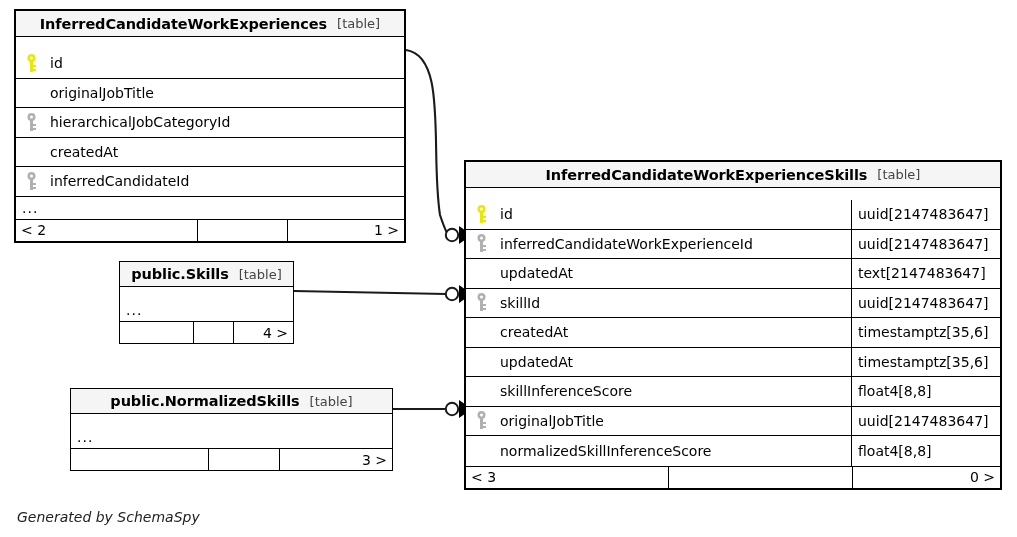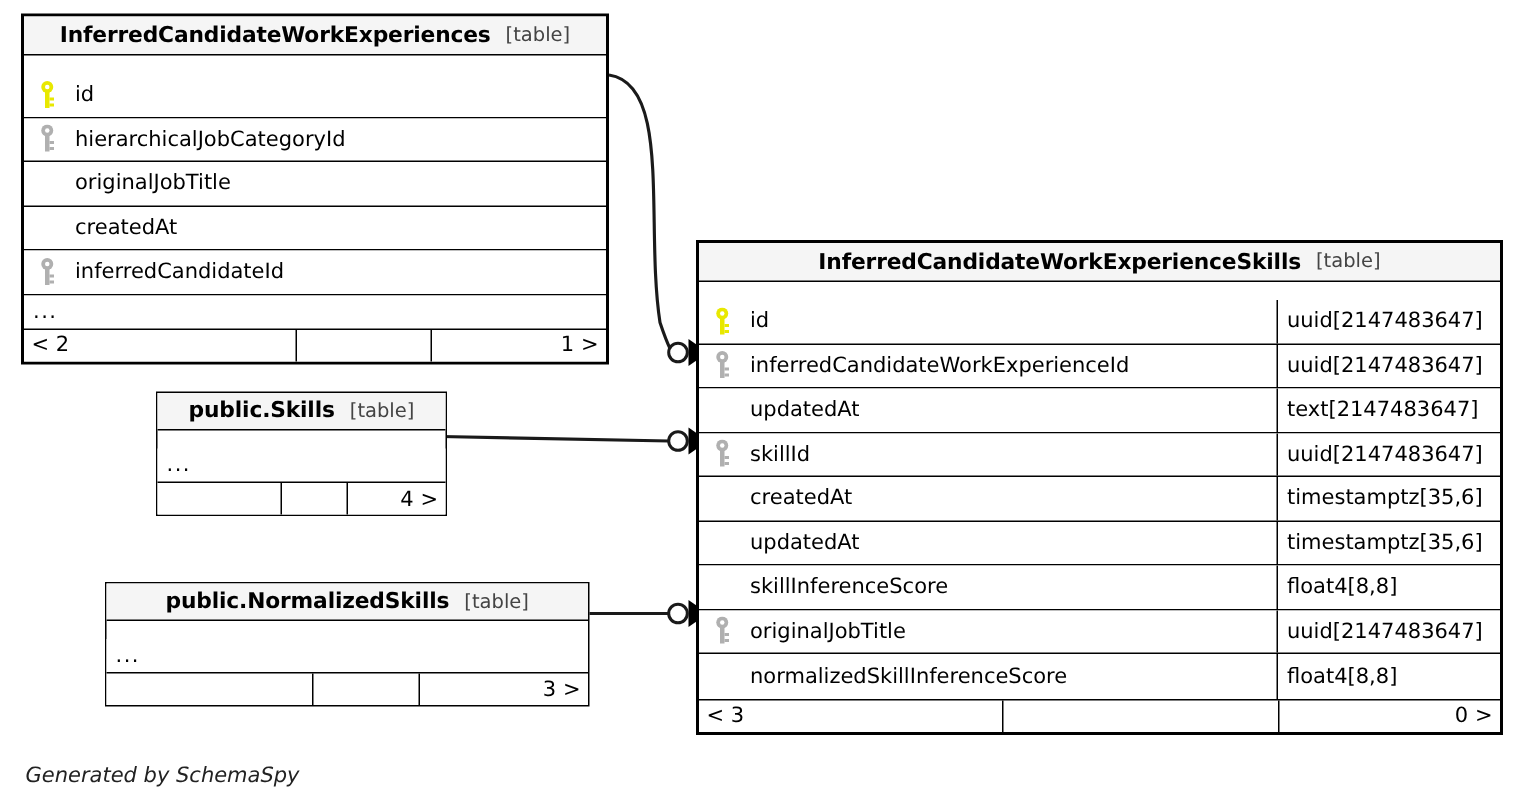--- a/index.html
+++ b/index.html
@@ -178,35 +178,35 @@
             <circle cx="5.5" cy="4" r="1.5" fill="#ffffff"></circle>
             <rect x="4" y="7" width="3" height="11" fill="#e8e800"></rect>
             <rect x="7" y="11" width="3" height="2" fill="#e8e800"></rect>
             <rect x="7" y="15" width="3" height="2" fill="#e8e800"></rect>
           </svg>
         </span>
         <span class="fname">id</span>
       </div>
 
       <div class="row">
+        <span class="keycell"></span>
+        <span class="fname">originalJobTitle</span>
+      </div>
+
+      <div class="row">
         <span class="keycell">
           <svg class="keyglyph" width="11" height="19" viewBox="0 0 11 19">
             <circle cx="5.5" cy="4" r="4" fill="#b0b0b0"></circle>
             <circle cx="5.5" cy="4" r="1.5" fill="#ffffff"></circle>
             <rect x="4" y="7" width="3" height="11" fill="#b0b0b0"></rect>
             <rect x="7" y="11" width="3" height="2" fill="#b0b0b0"></rect>
             <rect x="7" y="15" width="3" height="2" fill="#b0b0b0"></rect>
           </svg>
         </span>
         <span class="fname">hierarchicalJobCategoryId</span>
-      </div>
-
-      <div class="row">
-        <span class="keycell"></span>
-        <span class="fname">originalJobTitle</span>
       </div>
 
       <div class="row">
         <span class="keycell"></span>
         <span class="fname">createdAt</span>
       </div>
 
       <div class="row">
         <span class="keycell">
           <svg class="keyglyph" width="11" height="19" viewBox="0 0 11 19">
@@ -223,21 +223,21 @@
       <div class="row ellipsis" style="height:22px;">...</div>
     </div>
 
     <div class="tfoot">
       <div class="fc left" style="flex:0 0 47%;">&lt; 2</div>
       <div class="fc" style="flex:0 0 23%;"></div>
       <div class="fc right" style="flex:1 1 auto;">1 &gt;</div>
     </div>
   </div>
 
-  <div class="tbl thin" style="left:104px; top:261px; width:194px;">
+  <div class="tbl thin" style="left:119px; top:261px; width:175px;">
     <div class="tbl-head" style="height:25px;">
       <span class="tname">public.Skills</span>
       <span class="ttag">[table]</span>
     </div>
     <div class="rows">
       <div class="row ellipsis" style="height:22px; border-bottom:none;">...</div>
     </div>
     <div class="tfoot">
       <div class="fc left" style="flex:0 0 43%;"></div>
       <div class="fc" style="flex:0 0 23%;"></div>

